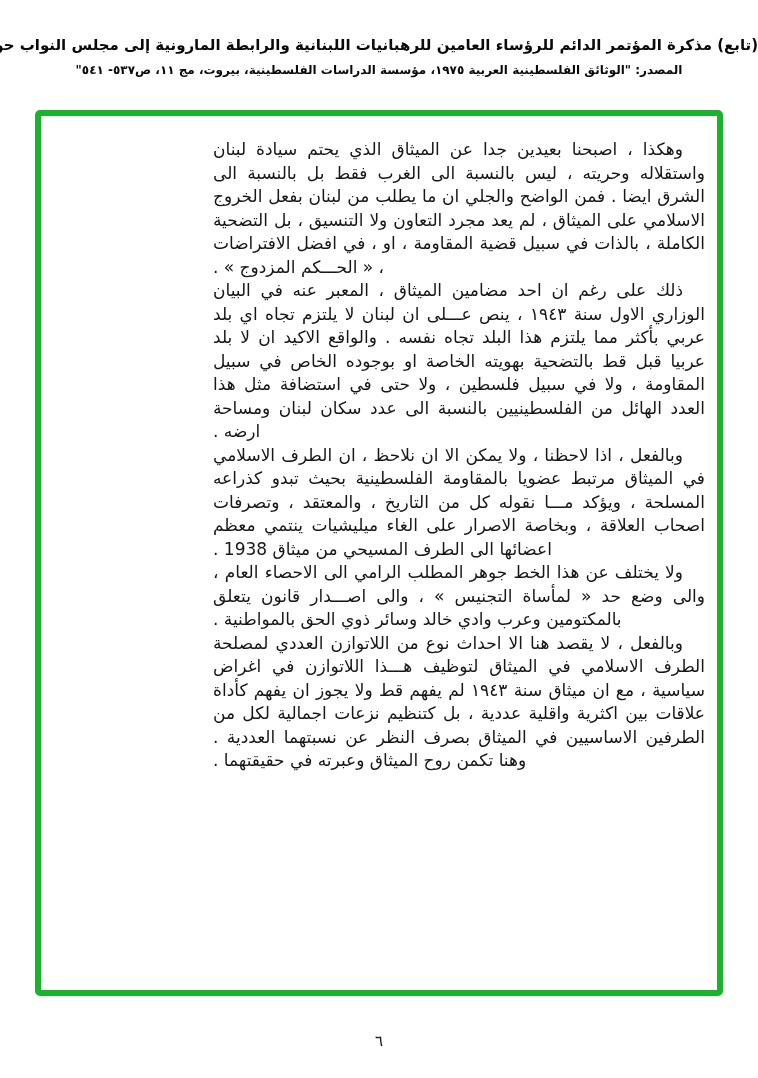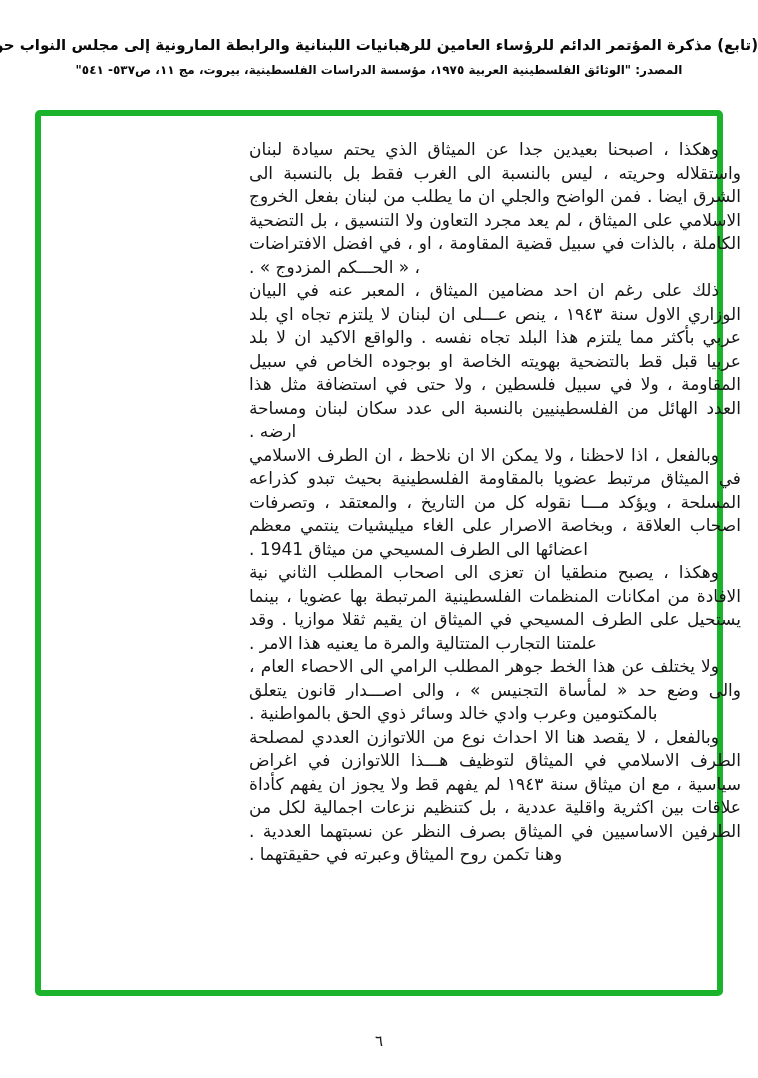--- a/index.html
+++ b/index.html
@@ -51,21 +51,20 @@
   .doc-body {
     position: absolute;
     left: 213px;
     top: 138px;
     width: 492px;
     direction: rtl;
     text-align: justify;
     font-size: 17px;
     line-height: 23.5px;
     color: #161616;
-    margin-left: 36px;
   }
   .doc-body p {
     margin: 0;
     padding: 0;
     text-indent: 22px;          
     text-align-last: left;      
   }
   .page-number {
     position: absolute;
     top: 1032px;
@@ -83,19 +82,18 @@
 <div class="header">
   <div class="header-title">(تابع) مذكرة المؤتمر الدائم للرؤساء العامين للرهبانيات اللبنانية والرابطة المارونية إلى مجلس النواب حول "الصيغة اللبنانية"</div>
   <div class="header-source">المصدر: "الوثائق الفلسطينية العربية ١٩٧٥، مؤسسة الدراسات الفلسطينية، بيروت، مج ١١، ص٥٣٧- ٥٤١"</div>
 </div>
 
 <div class="page-frame"></div>
 
 <div class="doc-body">
   <p>وهكذا ، اصبحنا بعيدين جدا عن الميثاق الذي يحتم سيادة لبنان واستقلاله وحريته ، ليس بالنسبة الى الغرب فقط بل بالنسبة الى الشرق ايضا . فمن الواضح والجلي ان ما يطلب من لبنان بفعل الخروج الاسلامي على الميثاق ، لم يعد مجرد التعاون ولا التنسيق ، بل التضحية الكاملة ، بالذات في سبيل قضية المقاومة ، او ، في افضل الافتراضات ، « الحـــكم المزدوج » .</p>
   <p>ذلك على رغم ان احد مضامين الميثاق ، المعبر عنه في البيان الوزاري الاول سنة ١٩٤٣ ، ينص عـــلى ان لبنان لا يلتزم تجاه اي بلد عربي بأكثر مما يلتزم هذا البلد تجاه نفسه . والواقع الاكيد ان لا بلد عربيا قبل قط بالتضحية بهويته الخاصة او بوجوده الخاص في سبيل المقاومة ، ولا في سبيل فلسطين ، ولا حتى في استضافة مثل هذا العدد الهائل من الفلسطينيين بالنسبة الى عدد سكان لبنان ومساحة ارضه .</p>
-  <p>وبالفعل ، اذا لاحظنا ، ولا يمكن الا ان نلاحظ ، ان الطرف الاسلامي في الميثاق مرتبط عضويا بالمقاومة الفلسطينية بحيث تبدو كذراعه المسلحة ، ويؤكد مـــا نقوله كل من التاريخ ، والمعتقد ، وتصرفات اصحاب العلاقة ، وبخاصة الاصرار على الغاء ميليشيات ينتمي معظم اعضائها الى الطرف المسيحي من ميثاق 1941 .</p>
-  <p>وهكذا ، يصبح منطقيا ان تعزى الى اصحاب المطلب الثاني نية الافادة من امكانات المنظمات الفلسطينية المرتبطة بها عضويا ، بينما يستحيل على الطرف المسيحي في الميثاق ان يقيم ثقلا موازيا . وقد علمتنا التجارب المتتالية والمرة ما يعنيه هذا الامر .</p>
+  <p>وبالفعل ، اذا لاحظنا ، ولا يمكن الا ان نلاحظ ، ان الطرف الاسلامي في الميثاق مرتبط عضويا بالمقاومة الفلسطينية بحيث تبدو كذراعه المسلحة ، ويؤكد مـــا نقوله كل من التاريخ ، والمعتقد ، وتصرفات اصحاب العلاقة ، وبخاصة الاصرار على الغاء ميليشيات ينتمي معظم اعضائها الى الطرف المسيحي من ميثاق 1938 .</p>
   <p>ولا يختلف عن هذا الخط جوهر المطلب الرامي الى الاحصاء العام ، والى وضع حد « لمأساة التجنيس » ، والى اصـــدار قانون يتعلق بالمكتومين وعرب وادي خالد وسائر ذوي الحق بالمواطنية .</p>
   <p>وبالفعل ، لا يقصد هنا الا احداث نوع من اللاتوازن العددي لمصلحة الطرف الاسلامي في الميثاق لتوظيف هـــذا اللاتوازن في اغراض سياسية ، مع ان ميثاق سنة ١٩٤٣ لم يفهم قط ولا يجوز ان يفهم كأداة علاقات بين اكثرية واقلية عددية ، بل كتنظيم نزعات اجمالية لكل من الطرفين الاساسيين في الميثاق بصرف النظر عن نسبتهما العددية . وهنا تكمن روح الميثاق وعبرته في حقيقتهما .</p>
 </div>
 
 <div class="page-number">٦</div>
 
 </body></html>

